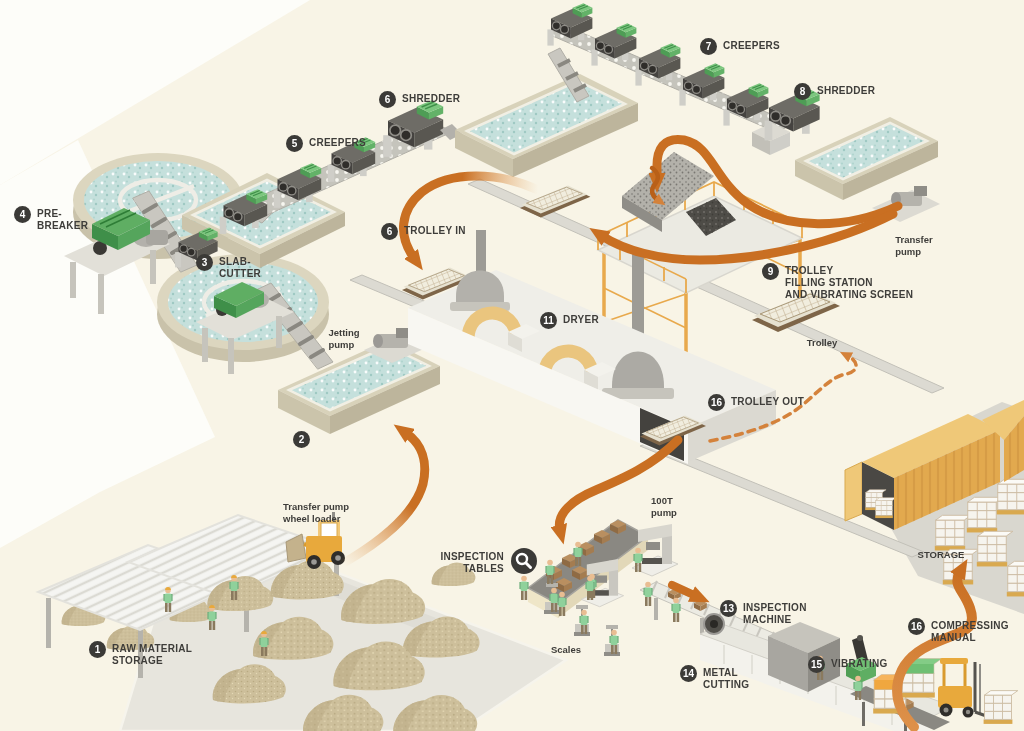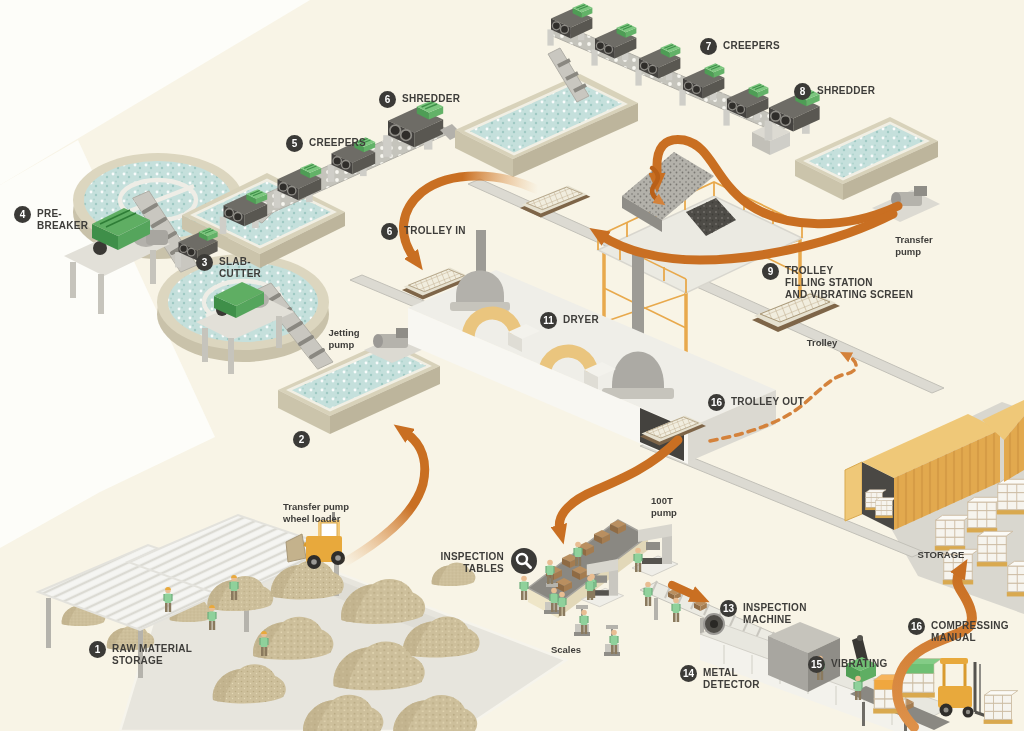--- a/index.html
+++ b/index.html
@@ -592,21 +592,21 @@
       <span class="txt">TROLLEY OUT</span>
     </div>
 <div class="step" style="left:720px;top:602px">
       <span class="badge">13</span>
       <span class="txt">INSPECTION
 MACHINE</span>
     </div>
 <div class="step" style="left:680px;top:667px">
       <span class="badge">14</span>
       <span class="txt">METAL
-DETECTOR</span>
+CUTTING</span>
     </div>
 <div class="step" style="left:808px;top:658px">
       <span class="badge">15</span>
       <span class="txt">VIBRATING</span>
     </div>
 <div class="step" style="left:908px;top:620px">
       <span class="badge">16</span>
       <span class="txt">COMPRESSING
 MANUAL</span>
     </div>

